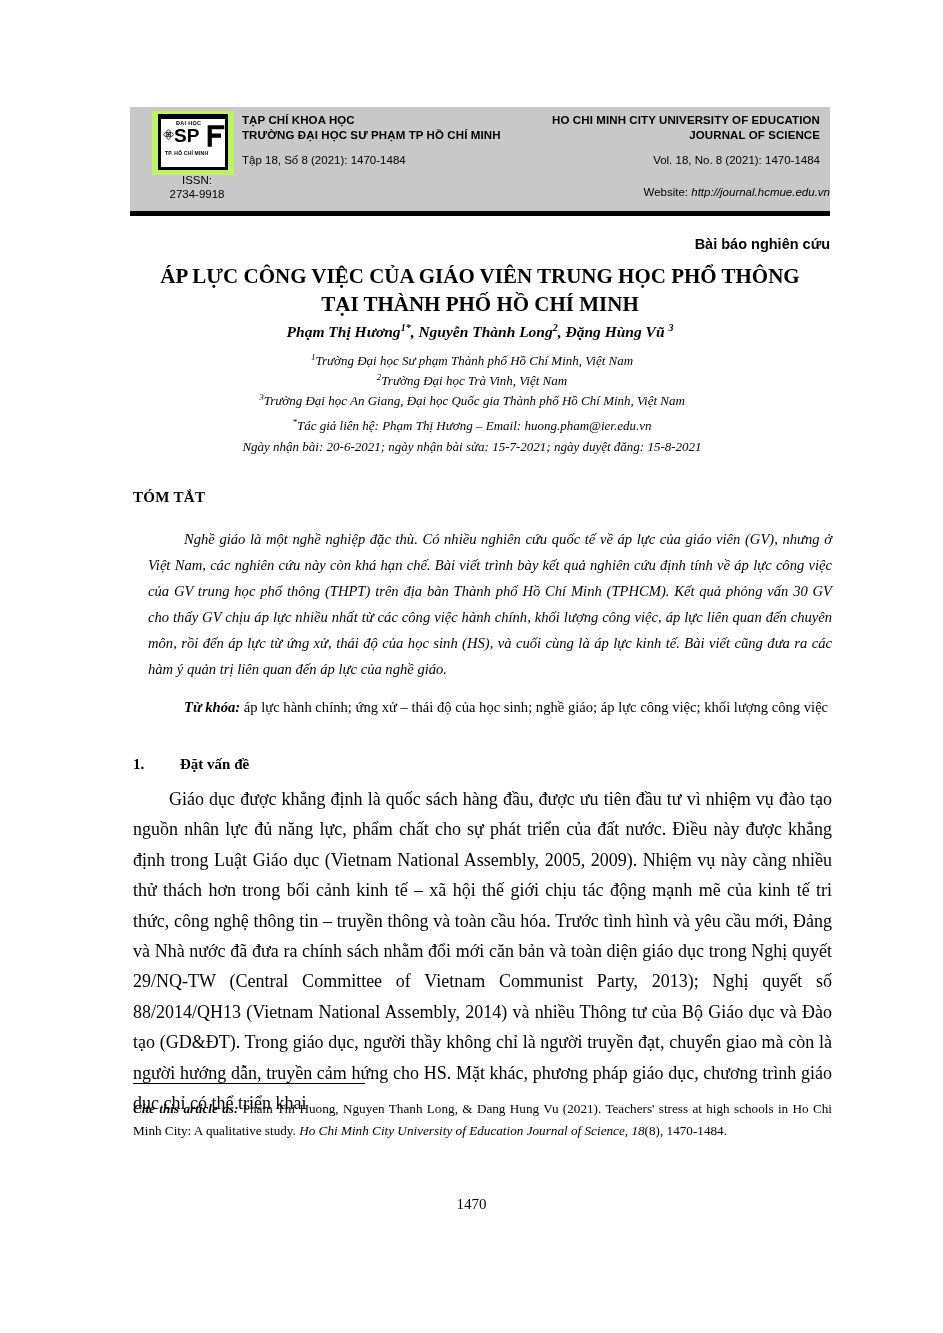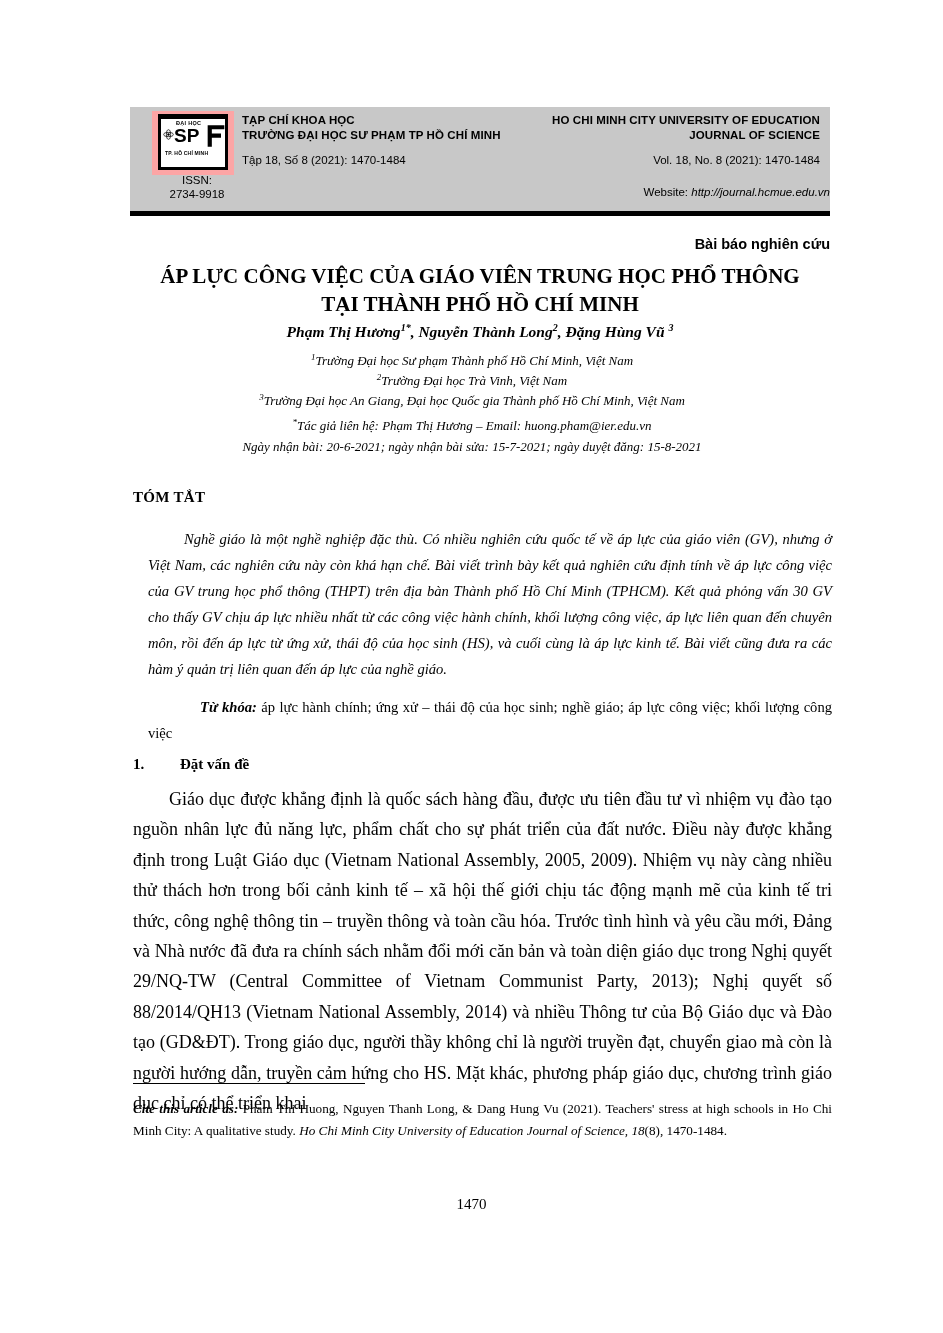--- a/index.html
+++ b/index.html
@@ -42,21 +42,21 @@
     background: #000;
   }
 
   
   .logo-box {
     position: absolute;
     left: 22px;
     top: 4px;
     width: 82px;
     height: 64px;
-    background: #fca5a5;
+    background: #bef264;
     box-sizing: border-box;
   }
   .logo-inner {
     position: absolute;
     left: 6px; top: 5px;
     width: 70px; height: 54px;
     border: 3px solid #000;
     box-sizing: border-box;
     background: #fff;
   }
@@ -239,21 +239,21 @@
   .keywords {
     position: absolute;
     left: 148px;
     top: 694px;
     width: 684px;
     font-size: 14.6px;
     line-height: 26.1px;
     text-align: justify;
     text-indent: 36px;
   }
-  .keywords b { font-style: italic; font-weight: bold; margin-left: 16px; }
+  .keywords b { font-style: italic; font-weight: bold; }
 
   
   .sec-num {
     position: absolute;
     left: 133px;
     top: 756px;
     font-size: 15px;
     font-weight: bold;
   }
   .sec-title {

